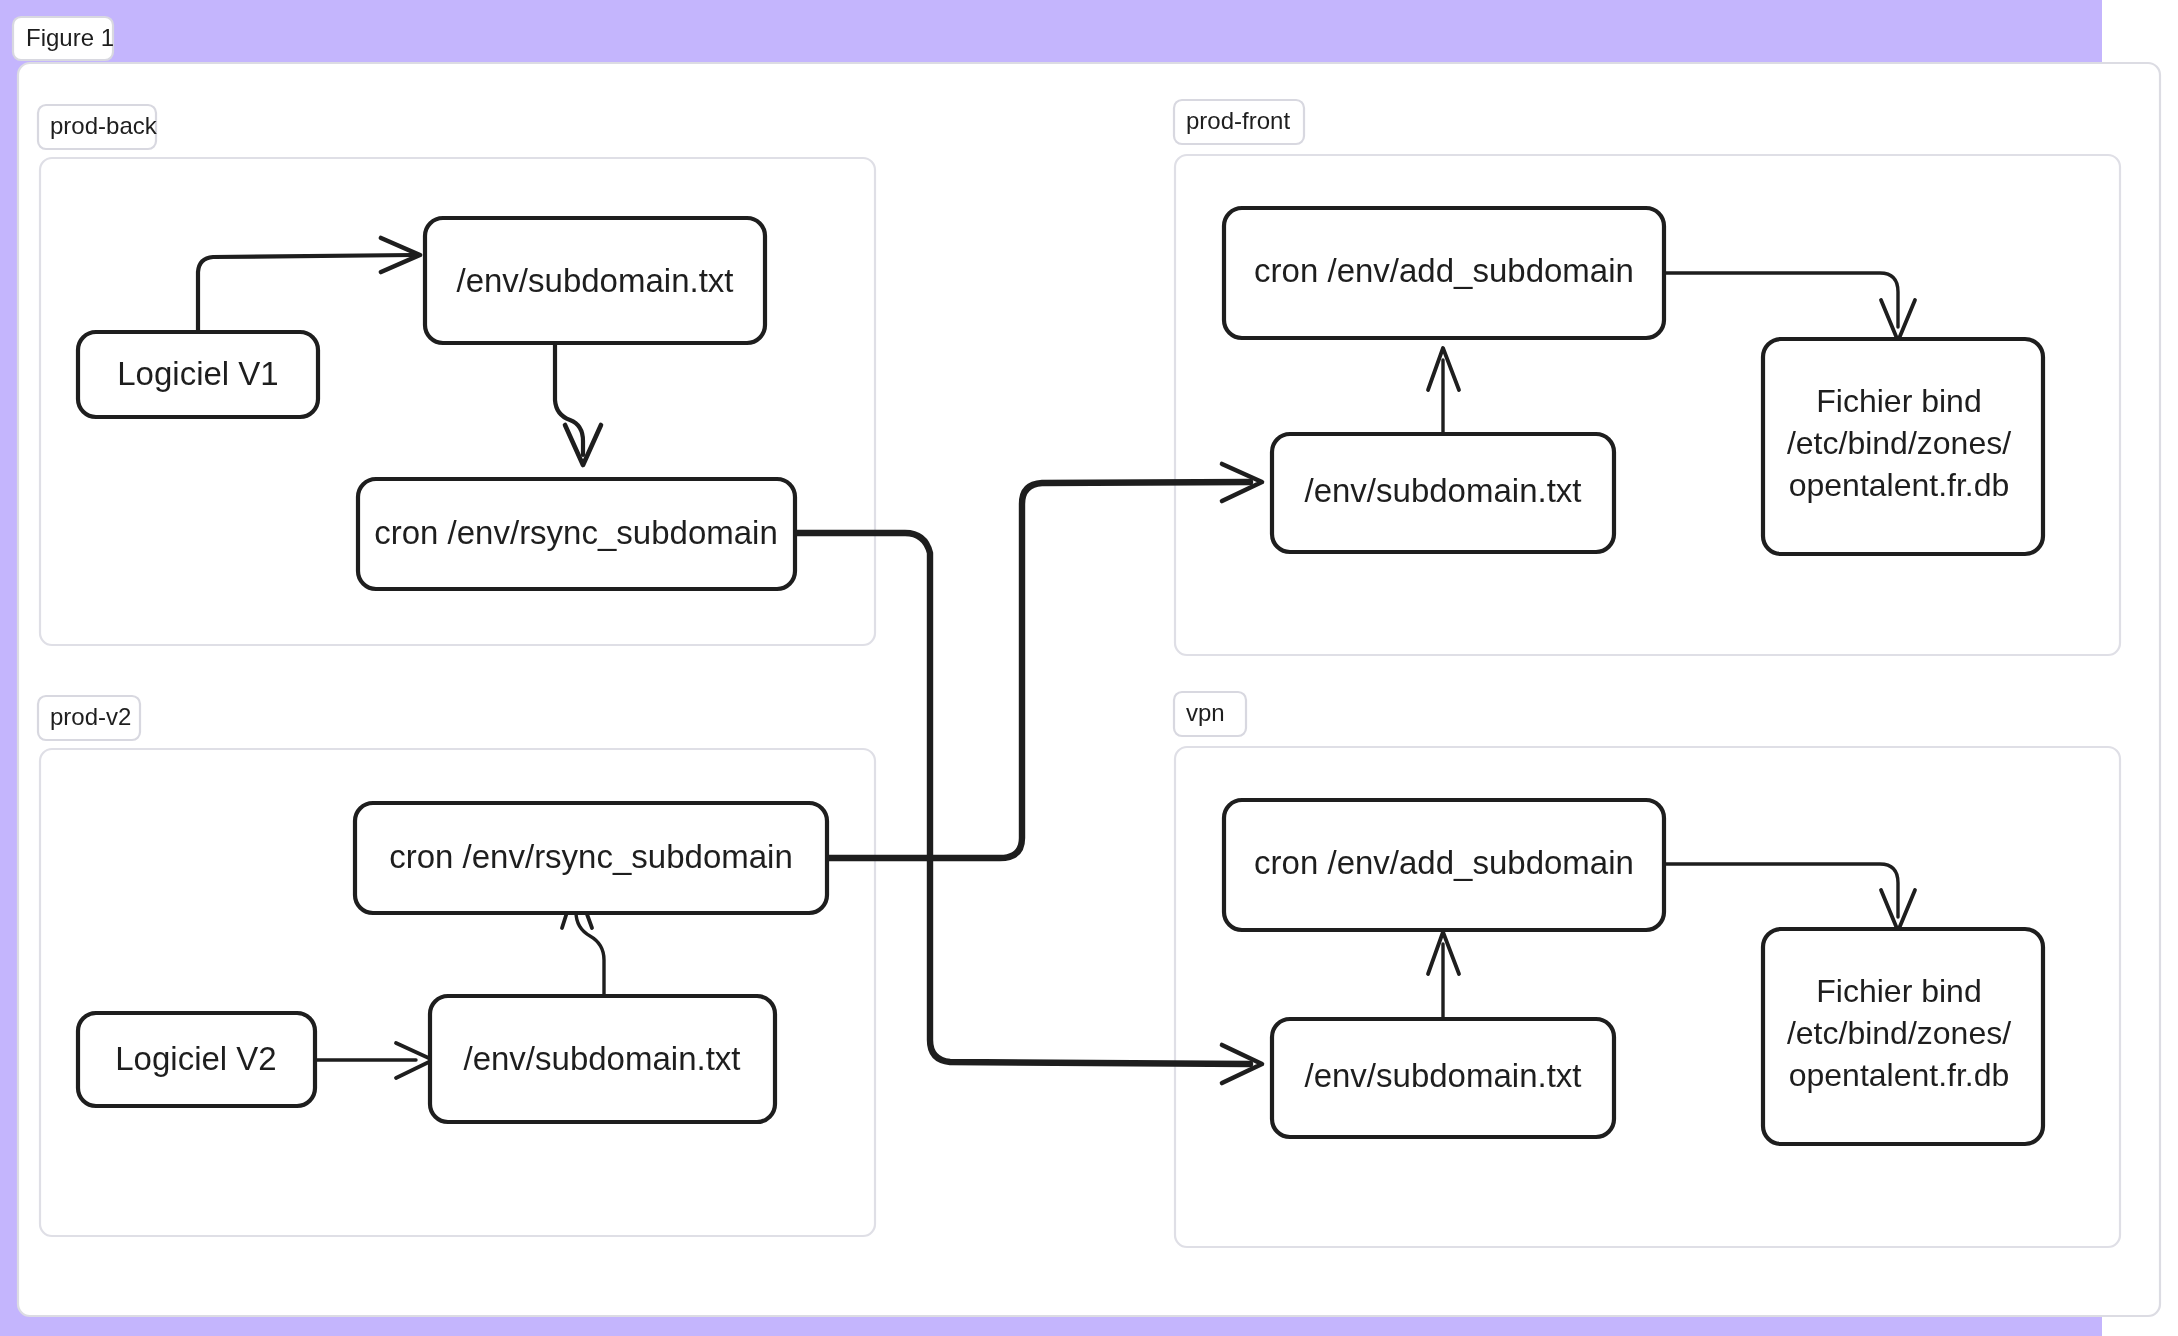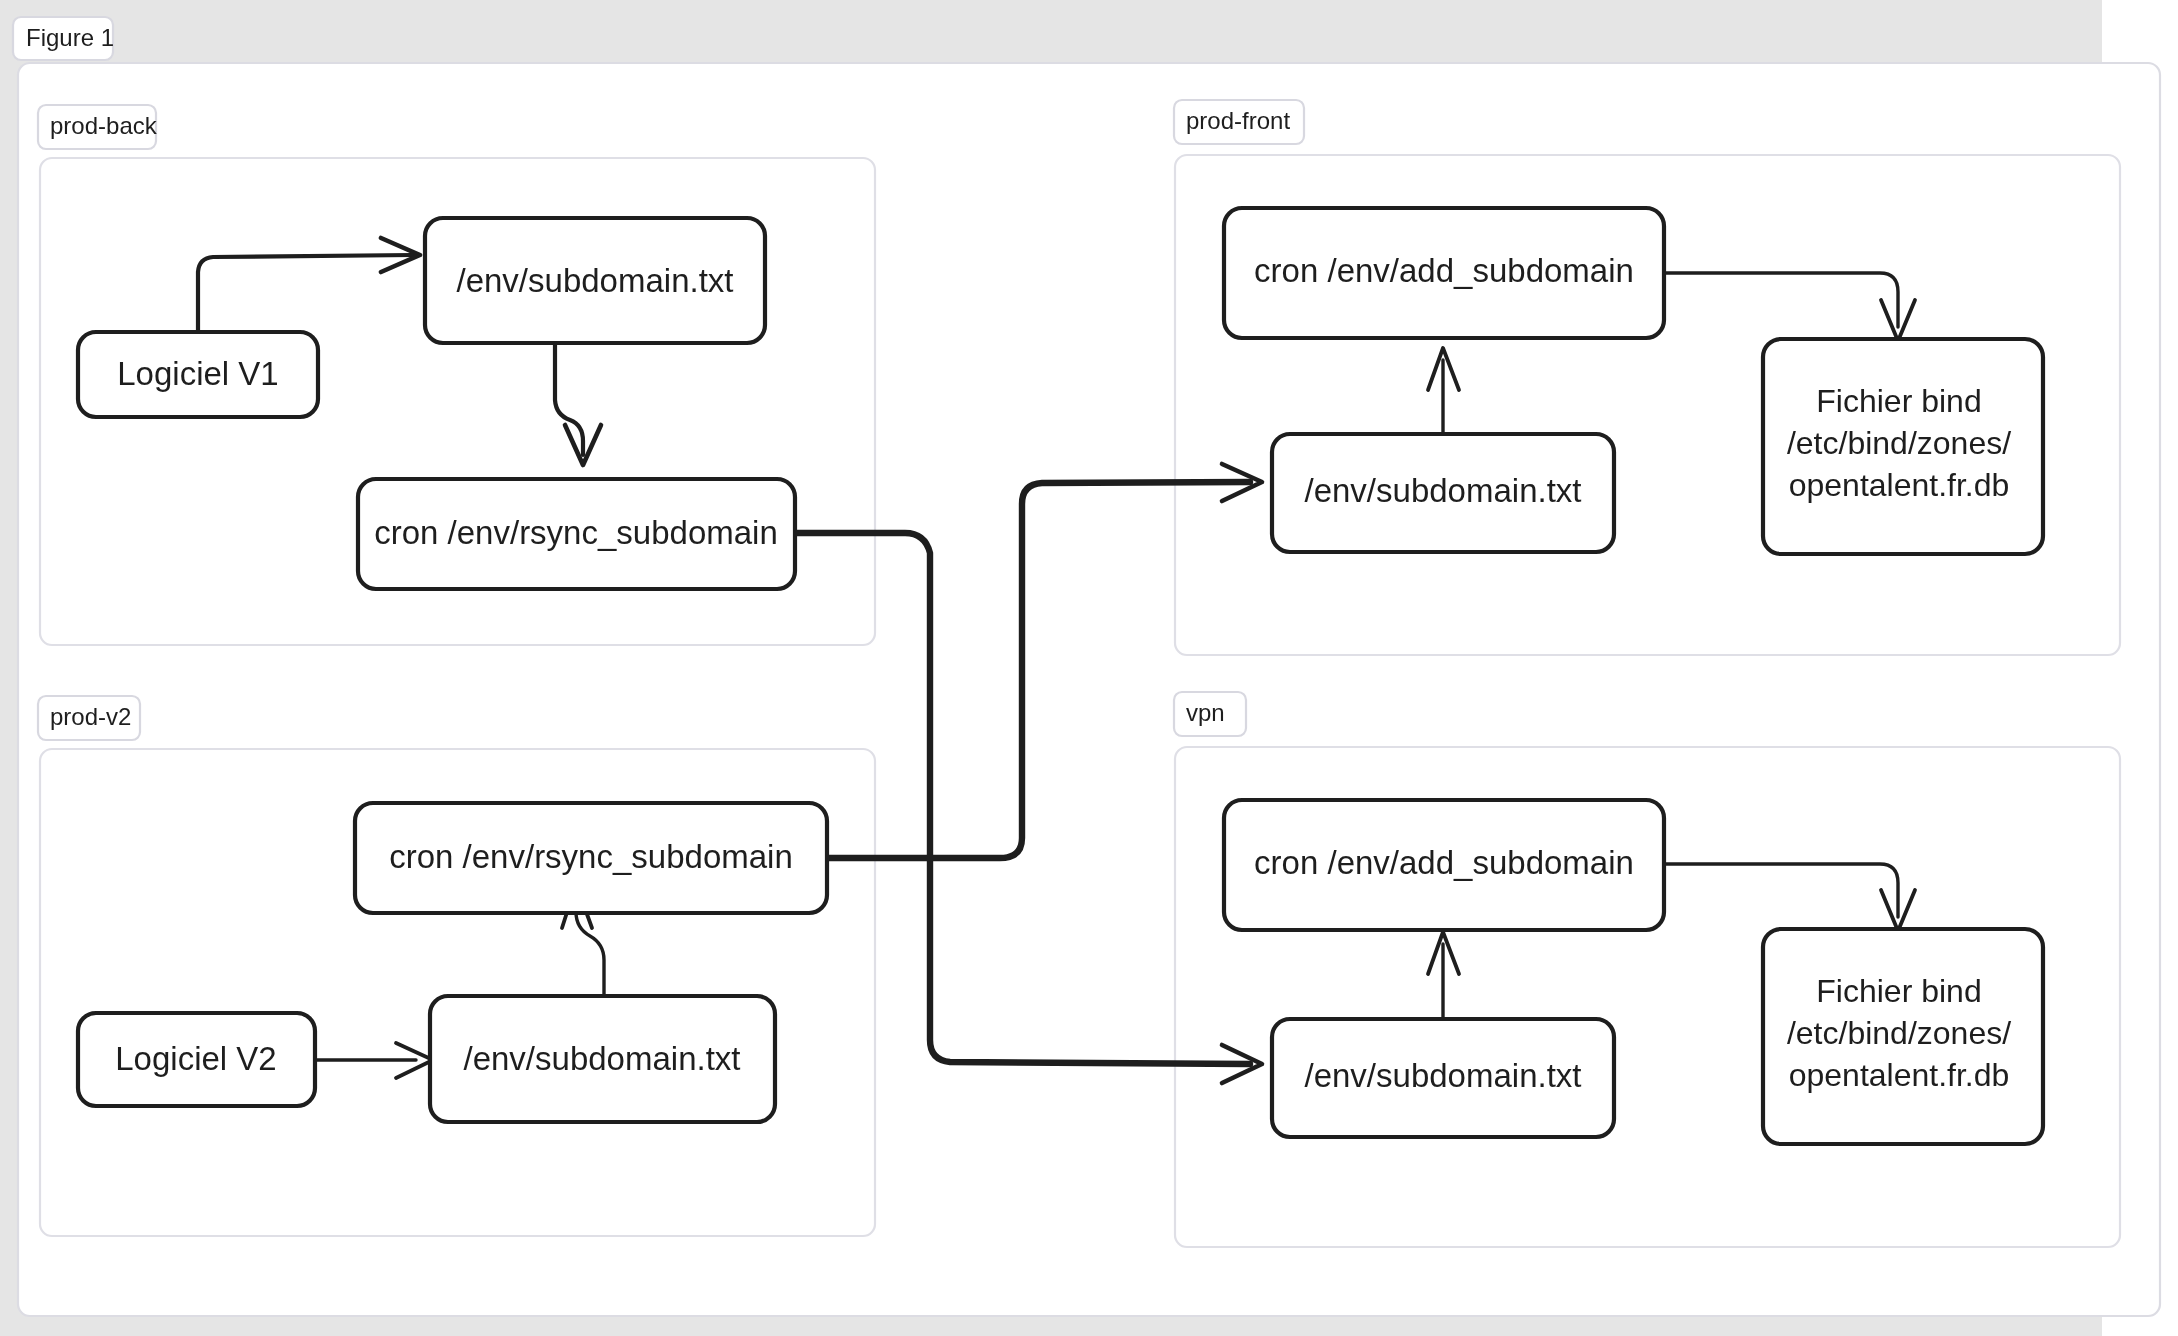--- a/index.html
+++ b/index.html
@@ -11,21 +11,21 @@
   body {
     font-family: "Liberation Sans", sans-serif;
     width: 2178px;
     height: 1336px;
     overflow: hidden;
   }
   #stage {
     position: relative;
     width: 2102px;
     height: 1336px;
-    background: #e5e5e5;
+    background: #c4b5fd;
   }
   #stage svg {
     position: absolute;
     top: 0;
     left: 0;
     width: 2178px;
     height: 1336px;
   }
 
   

